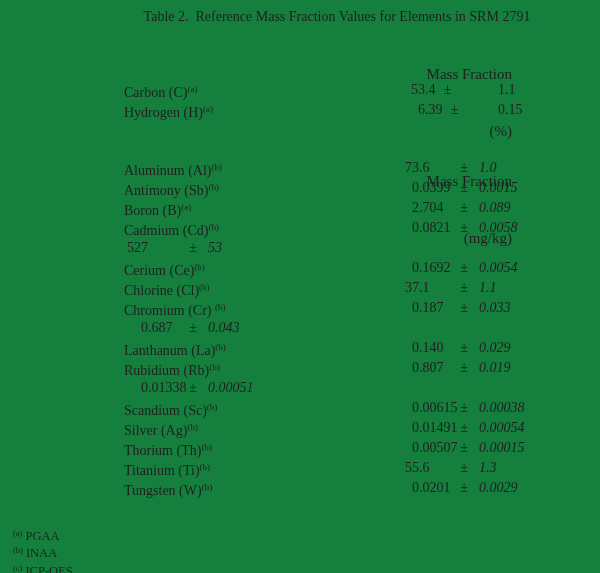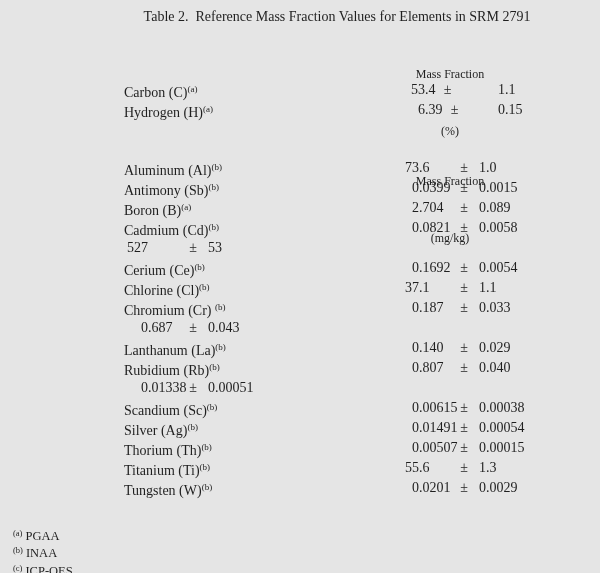--- a/index.html
+++ b/index.html
@@ -1,36 +1,36 @@
 <!DOCTYPE html>
 <html><head>
 <meta charset="utf-8">
 <style>
   html,body { margin:0; padding:0; }
   .page {
     position: relative;
     width: 600px;
     height: 573px;
-    background: #e5e5e5;
+    background: #15803d;
     font-family: "Liberation Serif", "DejaVu Serif", serif;
     color: #1f1f1f;
     overflow: hidden;
   }
   .title {
     position: absolute;
     top: 9px; left: 72px; width: 530px;
     font-size: 14px;
     text-align: center;
     white-space: pre;
   }
   .colhead {
     position: absolute;
     left: 388px; width: 124px;
-    text-align: center;
-    font-size: 12px;
+    text-align: right;
+    font-size: 15px;
     line-height: 19px;
     white-space: pre;
   }
   .colhead1 { top: 27px; }
   .colhead2 { top: 134px; }
   .rows { position: absolute; left: 124px; right: 0; }
   .sec1 { top: 82px; }
   .sec2 { top: 160px; }
   .row {
     position: relative;
@@ -38,21 +38,21 @@
     height: 20px;
     line-height: 15px;
     font-size: 14px;
     white-space: pre;
   }
   .c-name  { width: 271px; }
   .sup     { font-size: 9px; vertical-align: 5px; }
   .c-vint  { width: 24px; text-align: right; }
   .c-vfrac { width: 38px; text-align: left; }
   .c-pm    { width: 14px; text-align: center; }
-  .c-unc   { margin-left: 8px; text-align: left; }
+  .c-unc   { margin-left: 8px; text-align: left; font-style: italic; }
   
   .rowp .c-vint  { width: 30px; }
   .rowp .c-vfrac { width: auto; min-width: 0; }
   .rowp .c-pm    { margin-left: 6px; width: 12px; }
   .c-unc-p { position: absolute; left: 355px; top: 0; display: flex; }
   .c-uint  { width: 26px; text-align: right; }
   .c-ufrac { text-align: left; }
   .footnotes {
     position: absolute;
     left: 13px; top: 526px;
@@ -162,21 +162,21 @@
       <span class="c-vint">0</span>
       <span class="c-vfrac">.140</span>
       <span class="c-pm">±</span>
       <span class="c-unc">0.029</span>
     </div>
     <div class="row">
       <span class="c-name"><span>Rubidium (Rb)</span><sup class="sup">(b)</sup></span>
       <span class="c-vint">0</span>
       <span class="c-vfrac">.807</span>
       <span class="c-pm">±</span>
-      <span class="c-unc">0.040</span>
+      <span class="c-unc">0.019</span>
     </div>
     <div class="row">
       <span class="c-vint">0</span>
       <span class="c-vfrac">.01338</span>
       <span class="c-pm">±</span>
       <span class="c-unc">0.00051</span>
     </div>
     <div class="row">
       <span class="c-name"><span>Scandium (Sc)</span><sup class="sup">(b)</sup></span>
       <span class="c-vint">0</span>

